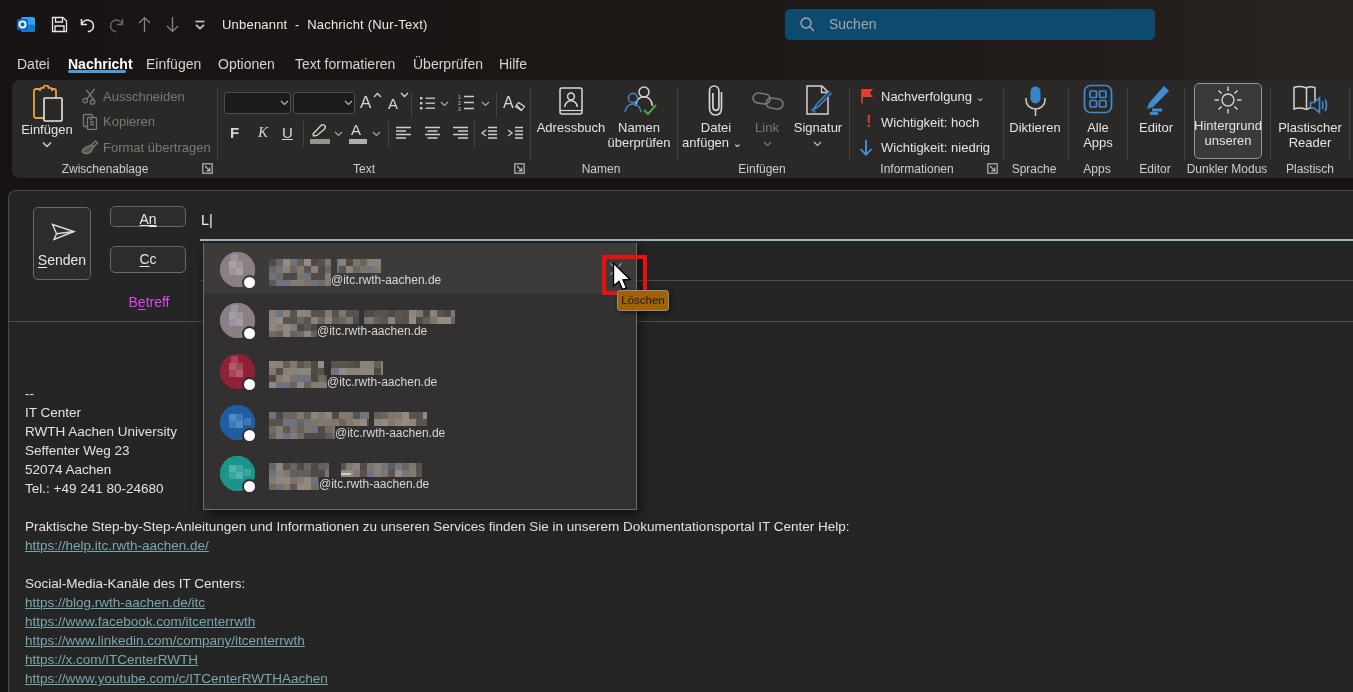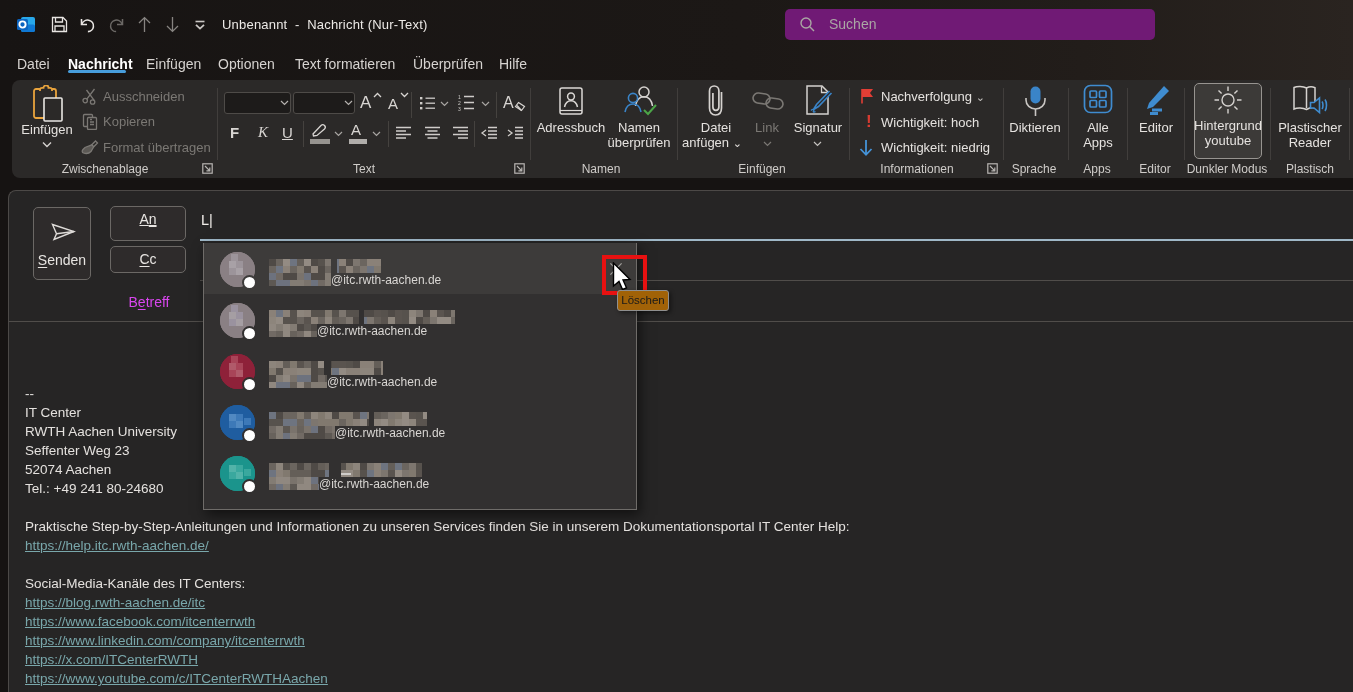--- a/index.html
+++ b/index.html
@@ -3,21 +3,21 @@
 <meta charset="utf-8">
 <style>
   * { margin:0; padding:0; box-sizing:border-box; }
   html,body { width:1353px; height:692px; overflow:hidden; background:#161312; }
   body { font-family:"Liberation Sans", sans-serif; position:relative; }
   .abs { position:absolute; }
   
   #header { left:0; top:0; width:1353px; height:80px;
     background:linear-gradient(90deg,#171413 0%,#1c1816 55%,#221d1a 80%,#2a2420 100%); }
   #title { left:222px; top:17px; font-size:13px; color:#ece9e6; letter-spacing:.2px; }
-  #search { left:785px; top:9px; width:370px; height:31px; background:#701a75;
+  #search { left:785px; top:9px; width:370px; height:31px; background:#0c4a6e;
     border-radius:5px; color:#aaa7a4; font-size:14px; line-height:31px; }
   #search svg { position:absolute; left:14px; top:7px; }
   #search span { position:absolute; left:44px; }
   
   .tab { top:52px; height:26px; font-size:14px; color:#d6d3d0; line-height:24px; }
   #tab-nachricht { color:#ffffff; font-weight:bold; }
   #tab-underline { left:68px; top:70px; width:58px; height:3px; background:#479ddb; border-radius:2px; }
   
   #ribbon { left:12px; top:80px; width:1341px; height:98px; background:#2b2928; border-radius:8px 0 0 8px; }
   .vsep { position:absolute; top:88px; width:1px; height:72px; background:#413e3c; }
@@ -333,38 +333,38 @@
   <path d="M12 26 H22 M10 29.5 H18" stroke="#3f8cd0" stroke-width="3"></path>
 </svg>
 <div class="rtext ctr" style="left:1130px;top:120px;width:52px;">Editor</div>
 
 <div class="abs" style="left:1194px;top:83px;width:68px;height:76px;background:#3c3a38;border:1px solid #979490;border-radius:5px;"></div>
 <svg class="abs" style="left:1213px;top:85px" width="30" height="30" viewBox="0 0 30 30" fill="none" stroke="#d5d2cf" stroke-width="1.4">
   <circle cx="15" cy="15" r="6"></circle>
   <path d="M15 1.5 V6 M15 24 V28.5 M1.5 15 H6 M24 15 H28.5 M5.5 5.5 L8.6 8.6 M21.4 21.4 L24.5 24.5 M24.5 5.5 L21.4 8.6 M8.6 21.4 L5.5 24.5"></path>
 </svg>
 <div class="rtext ctr" style="left:1190px;top:118px;width:76px;">Hintergrund</div>
-<div class="rtext ctr" style="left:1190px;top:133px;width:76px;">youtube</div>
+<div class="rtext ctr" style="left:1190px;top:133px;width:76px;">unseren</div>
 
 <svg class="abs" style="left:1292px;top:85px" width="38" height="30" viewBox="0 0 38 30" fill="none" stroke="#d5d2cf" stroke-width="1.5">
   <path d="M14.5 3 C11 1 5 1 2 2.5 V24 C5 22.5 11 22.5 14.5 24.5 C18 22.5 21 22.3 23 23 V2.8 C20.5 1.6 17.5 1.5 14.5 3 V23"></path>
   <path d="M18.5 17.5 H22 L27.5 13 V27.5 L22 23 H18.5 Z" fill="#2b2928" stroke="#3f8cd0" stroke-width="1.6"></path>
   <path d="M30 16.5 C31.3 18 31.3 22.5 30 24 M33 14.5 C35 17 35 23.5 33 26" stroke="#3f8cd0" stroke-width="1.6"></path>
 </svg>
 <div class="rtext ctr" style="left:1272px;top:120px;width:76px;">Plastischer</div>
 <div class="rtext ctr" style="left:1272px;top:135px;width:76px;">Reader</div>
 
 <div class="btn abs" style="left:33px;top:207px;width:58px;height:73px;">
   <svg style="position:absolute;left:16px;top:14px;" width="26" height="20" viewBox="0 0 26 20" fill="none" stroke="#dedbd8" stroke-width="1.4">
     <path d="M2.5 2.5 L24 9.5 L4 17.5 L6.5 11.8 Z"></path>
     <path d="M24 9.5 L6.5 11.8"></path>
   </svg>
   <div style="position:absolute;left:0;top:44px;width:100%;"><u class="acc">S</u>enden</div>
 </div>
-<div class="btn abs" style="left:110px;top:206px;width:76px;height:35px;line-height:25px;text-decoration:underline;">A<u class="acc">n</u></div>
+<div class="btn abs" style="left:110px;top:206px;width:76px;height:21px;line-height:25px;text-decoration:underline;">A<u class="acc">n</u></div>
 <div class="btn abs" style="left:110px;top:246px;width:76px;height:27px;line-height:25px;"><u class="acc">C</u>c</div>
 <div class="abs" style="left:104px;top:294px;width:90px;text-align:center;font-size:14px;color:#d946ef;">B<u class="acc">e</u>treff</div>
 
 <div class="abs" style="left:200px;top:238.5px;width:1153px;height:2px;background:#9fb8c8;"></div>
 <div class="abs" style="left:200px;top:280px;width:1153px;height:1px;background:#504d4a;"></div>
 <div class="abs" style="left:9px;top:321px;width:1344px;height:1px;background:#504d4a;"></div>
 
 <div class="abs" style="left:201px;top:212px;font-size:14.5px;color:#f0ede9;">L<span style="font-weight:100;">|</span></div>
 
 <div class="bodyline" style="top:386px;">--</div>

